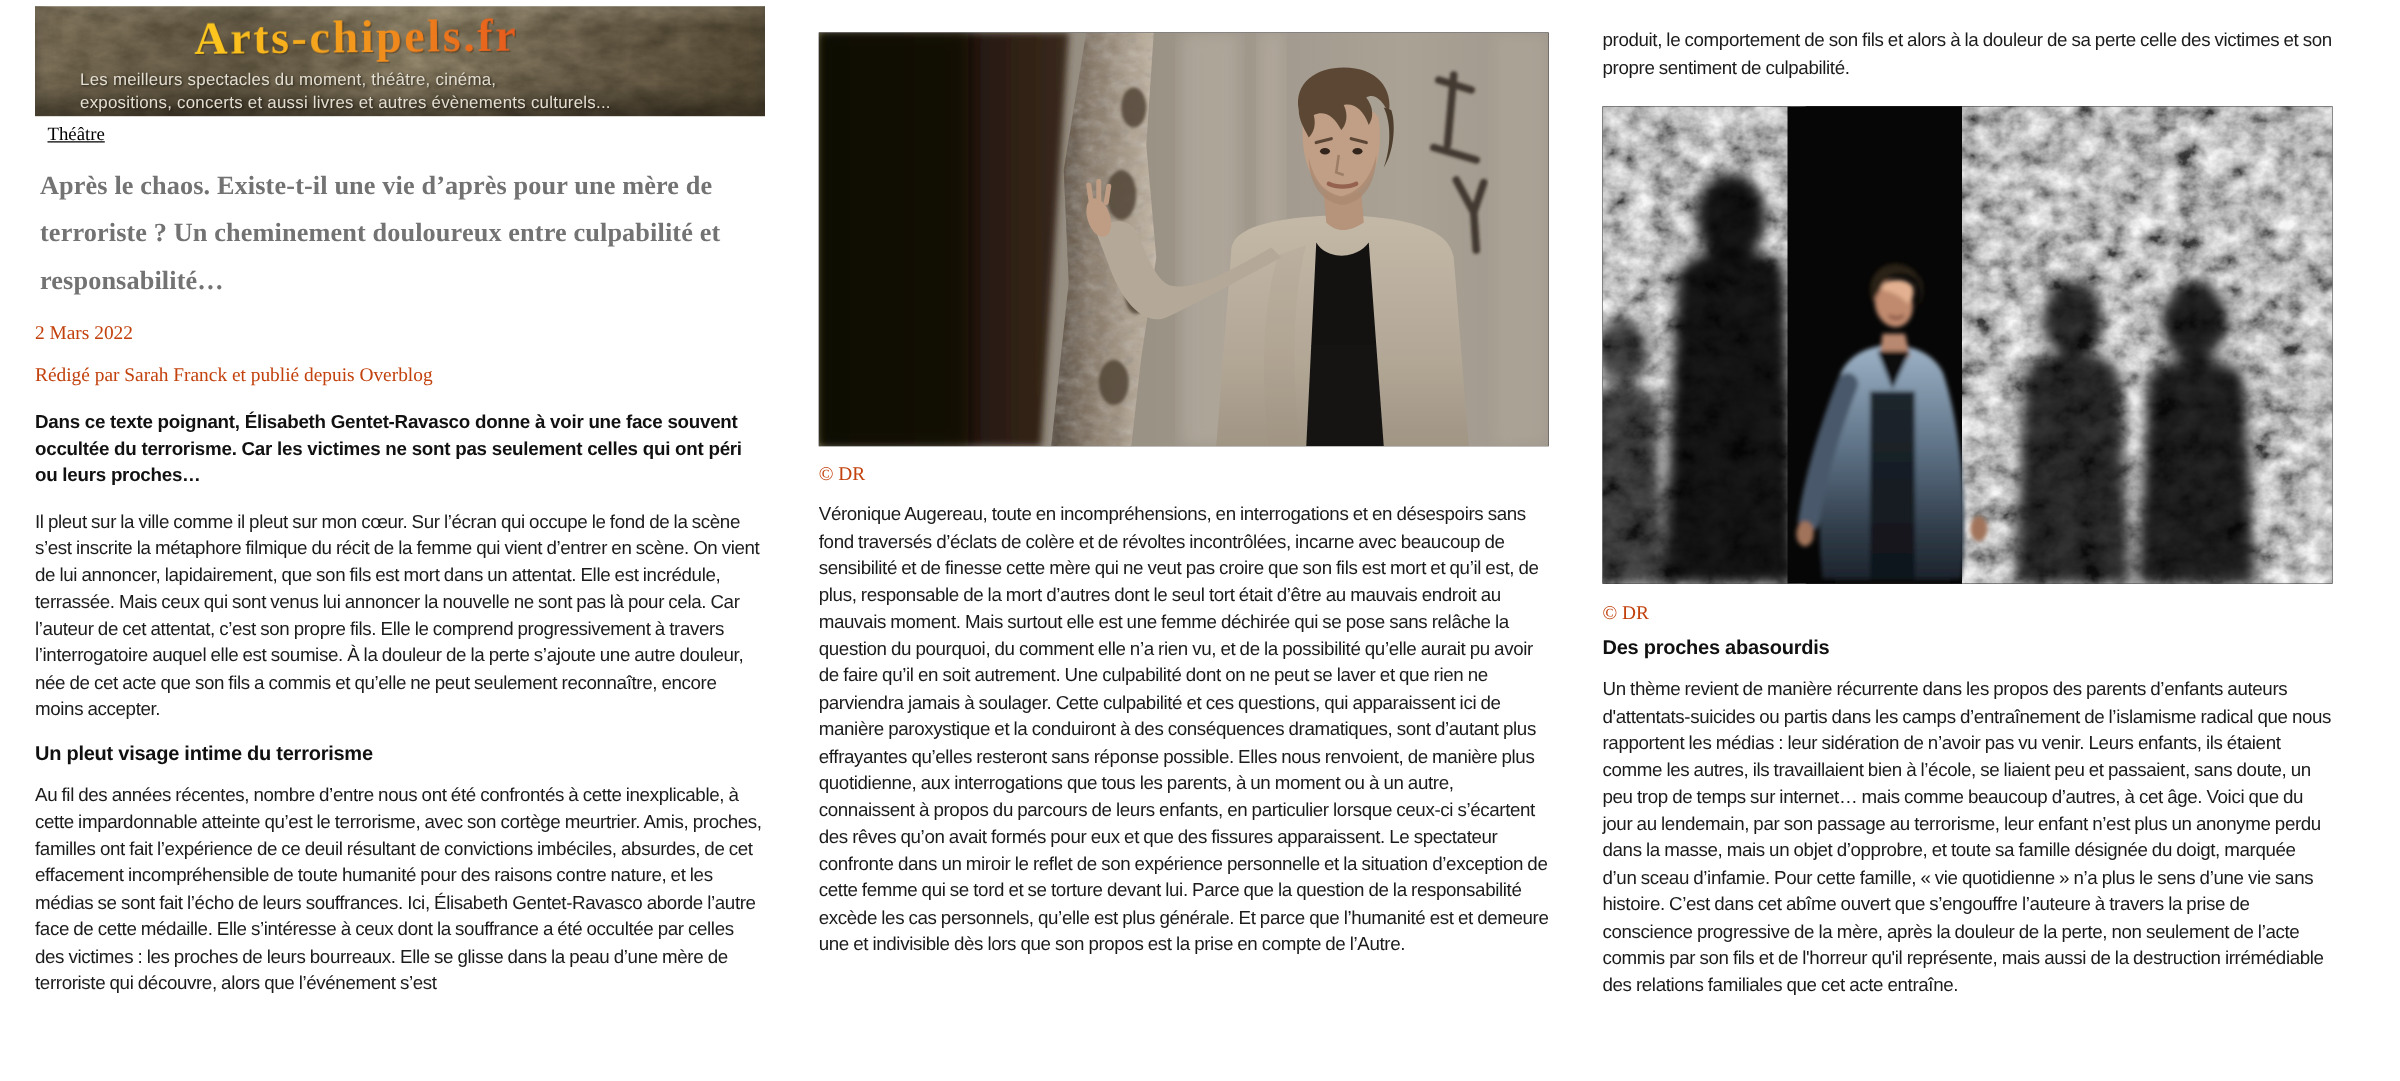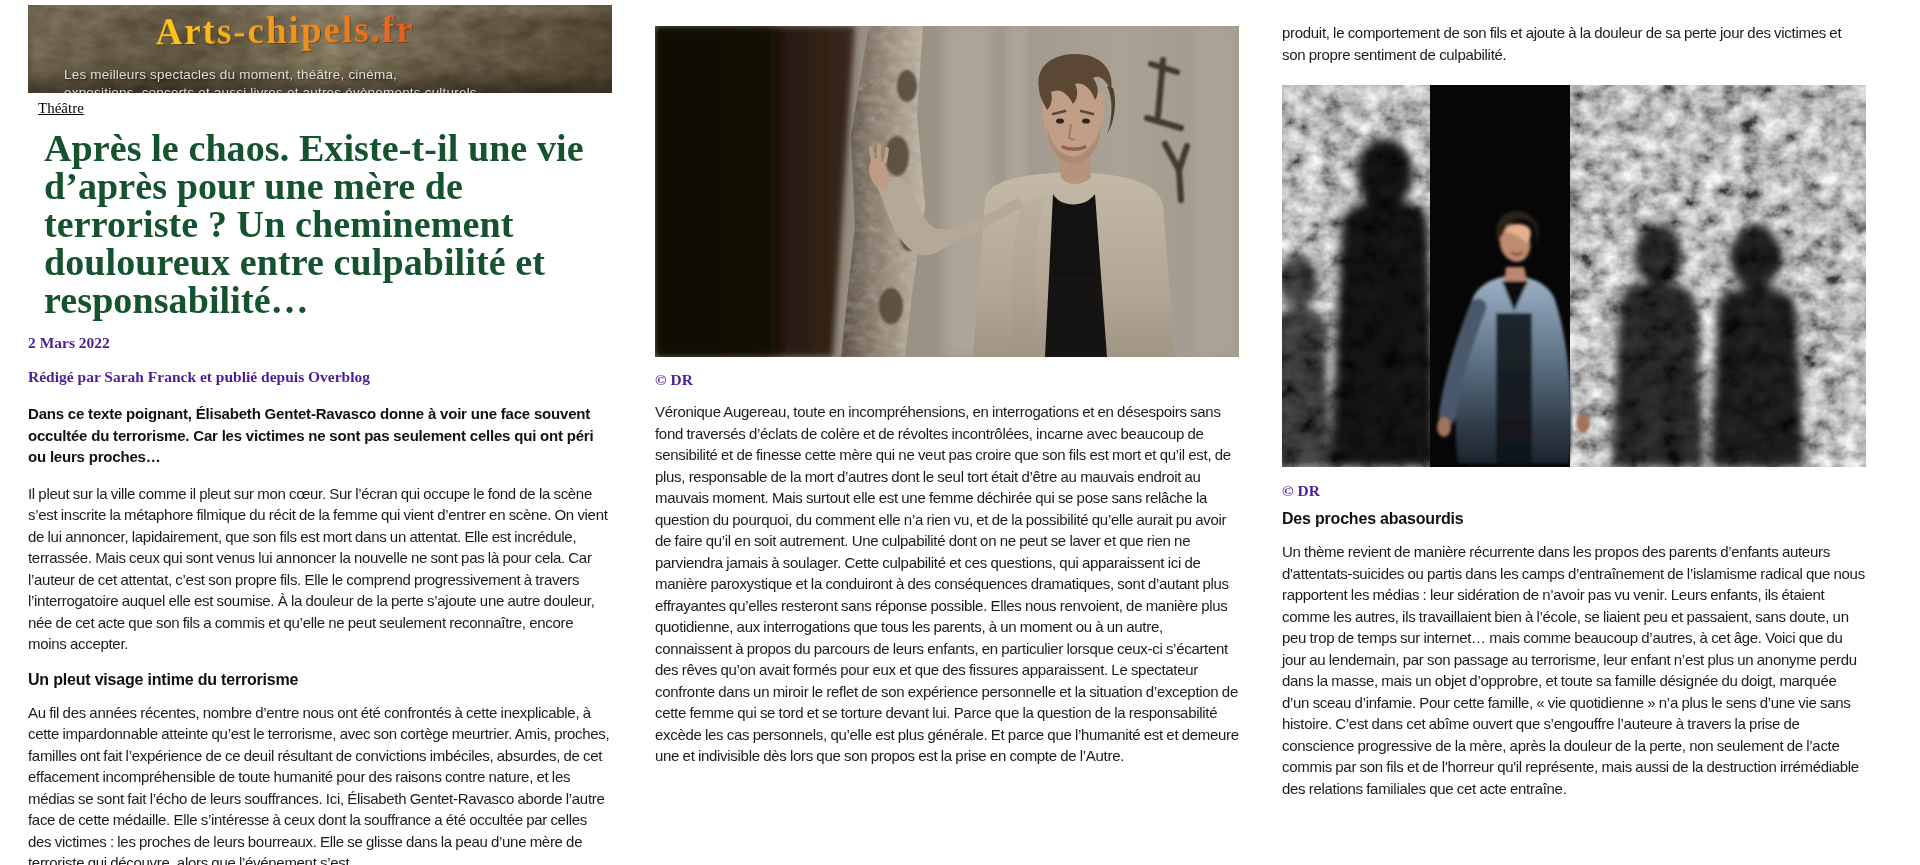--- a/index.html
+++ b/index.html
@@ -23,37 +23,37 @@
   .banner svg.tex{position:absolute;inset:0;width:100%;height:100%;mix-blend-mode:multiply;opacity:.75;}
   .banner-logo{
     position:absolute;top:4px;left:0;right:70px;text-align:center;
     font-family:"Liberation Serif",serif;font-weight:700;font-size:37px;letter-spacing:2px;
     background:linear-gradient(92deg,#ffe223 0%,#fbc31e 30%,#f08c1c 55%,#e4521d 78%,#d8391b 100%);
     -webkit-background-clip:text;background-clip:text;color:transparent;
     transform:rotate(-.6deg);
     filter:drop-shadow(1px 1px 0 rgba(55,30,5,.45));
   }
   .banner-tagline{
-    position:absolute;left:36px;top:61px;
+    position:absolute;left:36px;top:50px;
     color:#e3ded2;font-size:13.5px;line-height:17.5px;letter-spacing:.2px;
     text-shadow:1px 1px 2px rgba(20,15,8,.8);
   }
 
   
   .category{
     display:inline-block;margin-top:7px;
     font-family:"Liberation Serif",serif;font-size:15px;color:#000;
     text-decoration:underline;cursor:pointer;margin-left:10px;
   }
   h1.title{
-    margin:12px 0 0 16px;font-family:"Liberation Serif",serif;font-weight:700;
-    font-size:38px;line-height:38px;color:#14532d;letter-spacing:.1px;
+    margin:12px 0 0 4px;font-family:"Liberation Serif",serif;font-weight:700;
+    font-size:21px;line-height:38px;color:#737373;letter-spacing:.1px;
   }
   .date,.byline,.caption{
-    font-family:"Liberation Serif",serif;font-size:15.5px;line-height:19px;color:#4c1d95;font-weight:bold;
+    font-family:"Liberation Serif",serif;font-size:15.5px;line-height:19px;color:#c2410c;
   }
   .date{margin-top:14px;}
   .byline{margin-top:15px;}
   .caption{margin-top:13px;}
   .intro{
     margin-top:17px;font-weight:700;font-size:15px;line-height:21.5px;color:#111;
     letter-spacing:-.2px;
   }
   p.body{
     margin:12px 0 0 0;font-size:15px;line-height:21.5px;color:#1b1b1b;
@@ -215,21 +215,21 @@
   </div>
 
   <div class="caption">© DR</div>
 
 
   <p class="body">Véronique Augereau, toute en incompréhensions, en interrogations et en désespoirs sans fond traversés d’éclats de colère et de révoltes incontrôlées, incarne avec beaucoup de sensibilité et de finesse cette mère qui ne veut pas croire que son fils est mort et qu’il est, de plus, responsable de la mort d’autres dont le seul tort était d’être au mauvais endroit au mauvais moment. Mais surtout elle est une femme déchirée qui se pose sans relâche la question du pourquoi, du comment elle n’a rien vu, et de la possibilité qu’elle aurait pu avoir de faire qu’il en soit autrement. Une culpabilité dont on ne peut se laver et que rien ne parviendra jamais à soulager. Cette culpabilité et ces questions, qui apparaissent ici de manière paroxystique et la conduiront à des conséquences dramatiques, sont d’autant plus effrayantes qu’elles resteront sans réponse possible. Elles nous renvoient, de manière plus quotidienne, aux interrogations que tous les parents, à un moment ou à un autre, connaissent à propos du parcours de leurs enfants, en particulier lorsque ceux-ci s’écartent des rêves qu’on avait formés pour eux et que des fissures apparaissent. Le spectateur confronte dans un miroir le reflet de son expérience personnelle et la situation d’exception de cette femme qui se tord et se torture devant lui. Parce que la question de la responsabilité excède les cas personnels, qu’elle est plus générale. Et parce que l’humanité est et demeure une et indivisible dès lors que son propos est la prise en compte de l’Autre.</p>
 </div>
 
 <div class="col" id="col3">
 
-  <p class="body cont">produit, le comportement de son fils et ajoute à la douleur de sa perte jour des victimes et son propre sentiment de culpabilité.</p>
+  <p class="body cont">produit, le comportement de son fils et alors à la douleur de sa perte celle des victimes et son propre sentiment de culpabilité.</p>
 
   <div class="photo" id="photo2">
     <svg width="584" height="382" viewBox="0 0 584 382" xmlns="http://www.w3.org/2000/svg">
       <defs>
         <filter id="r-noise">
           <feTurbulence type="fractalNoise" baseFrequency="0.05 0.06" numOctaves="4" seed="11"></feTurbulence>
           <feColorMatrix type="saturate" values="0"></feColorMatrix>
           <feComponentTransfer>
             <feFuncR type="table" tableValues="0 0.05 0.5 0.92 1"></feFuncR>
             <feFuncG type="table" tableValues="0 0.05 0.5 0.92 1"></feFuncG>

